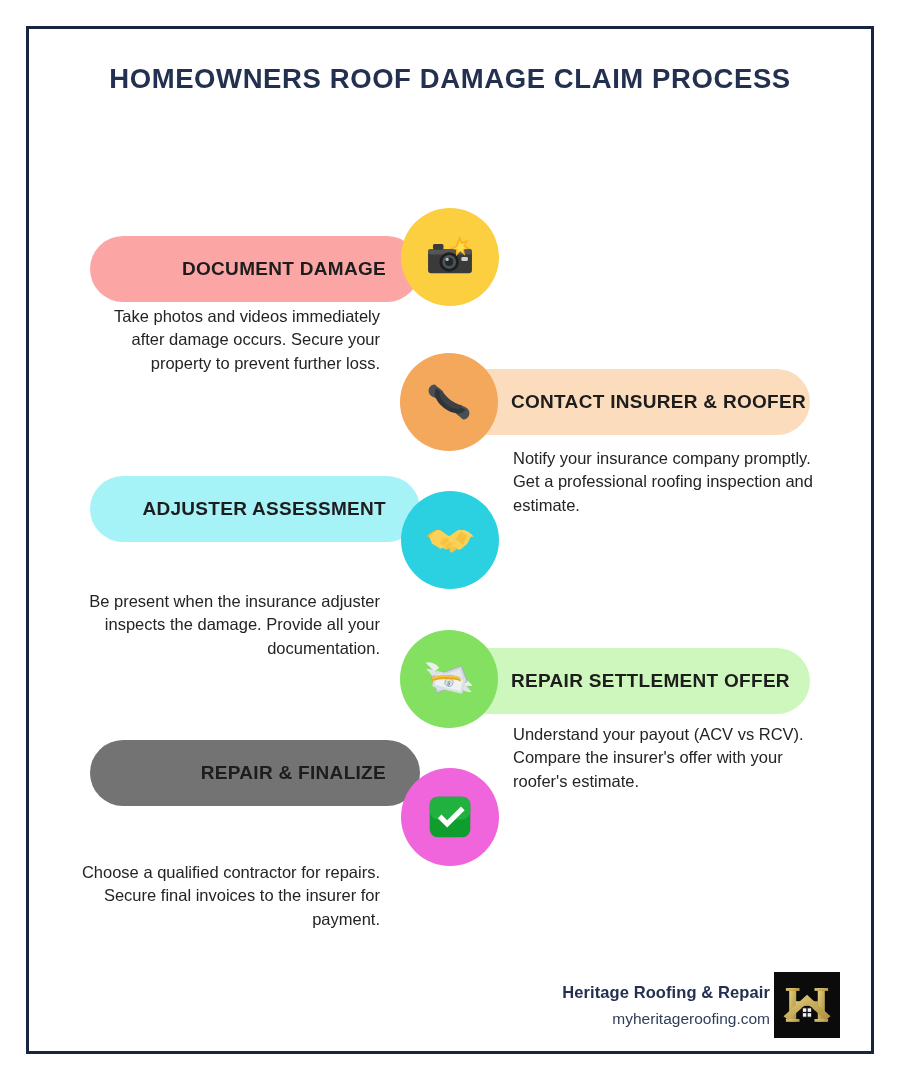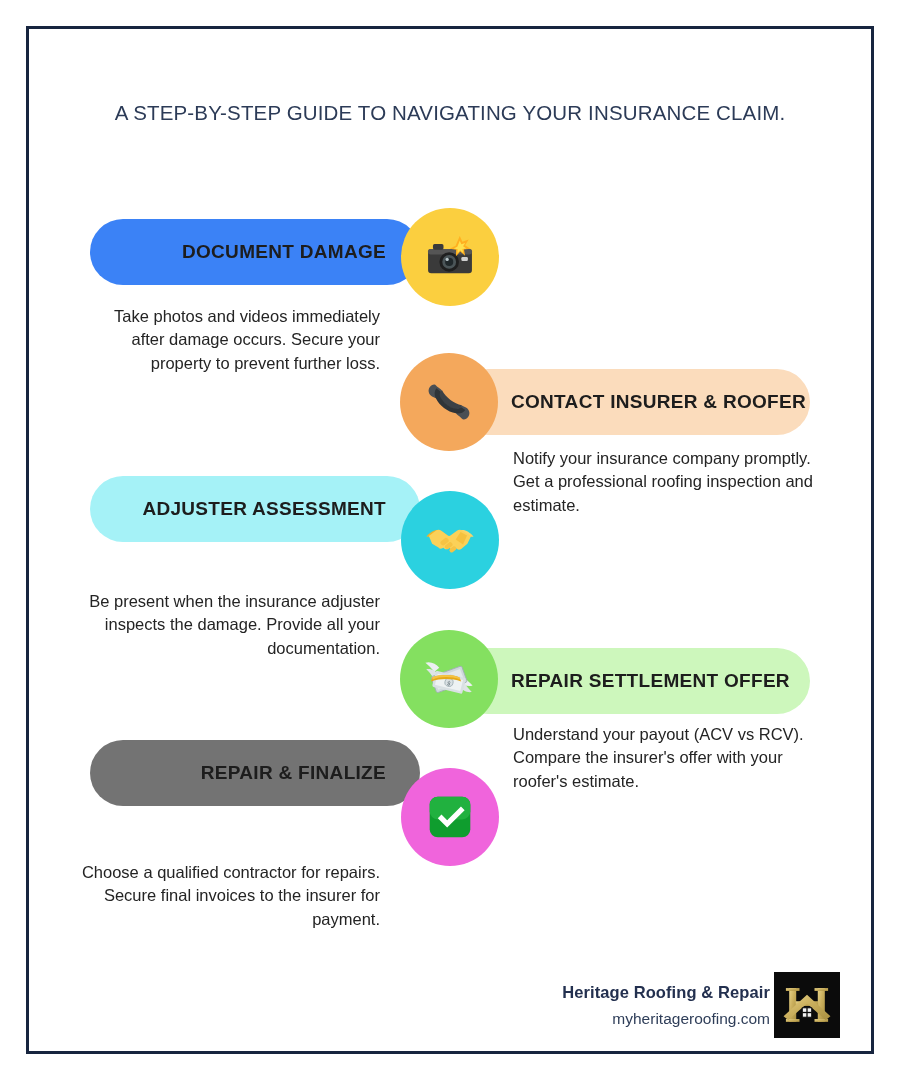--- a/index.html
+++ b/index.html
@@ -136,25 +136,25 @@
   }
 </style>
 </head>
 <body>
 
 <div id="infographic">
 
   <div class="frame"></div>
 
   <div class="header">
-    <div class="subtitle">A STEP-BY-STEP GUIDE TO NAVIGATING YOUR INSURANCE CLAIM.</div>
+    <div class="title">HOMEOWNERS ROOF DAMAGE CLAIM PROCESS</div>
   </div>
 
   <div class="step left">
-    <div class="pill" style="top:219px;background:#3b82f6">
+    <div class="pill" style="top:236px;background:#fca5a5">
       <span class="pill-label">DOCUMENT DAMAGE</span>
     </div>
     <div class="circle" style="top:208px;background:#fbcf3f">
       <svg class="emoji" viewBox="0 0 64 64">
         <rect x="5" y="22" width="54" height="30" rx="4" fill="#3a3a3a"></rect>
         <rect x="5" y="22" width="54" height="7" rx="3" fill="#555"></rect>
         <rect x="11" y="16" width="13" height="7" rx="2" fill="#3a3a3a"></rect>
         <circle cx="31" cy="38" r="12" fill="#1f1f1f"></circle>
         <circle cx="31" cy="38" r="8.5" fill="#4b5558"></circle>
         <circle cx="31" cy="38" r="5" fill="#20282b"></circle>

